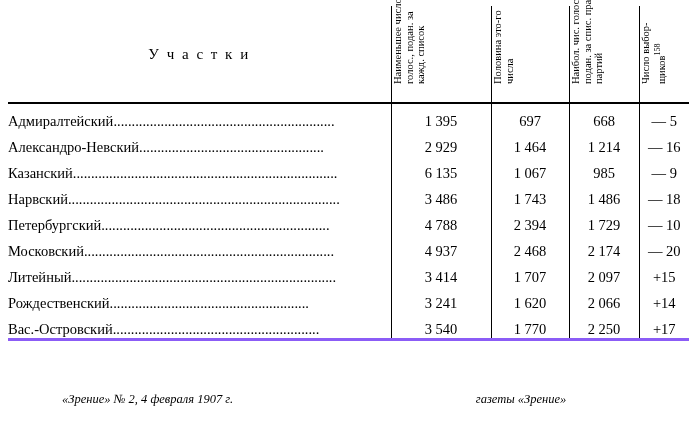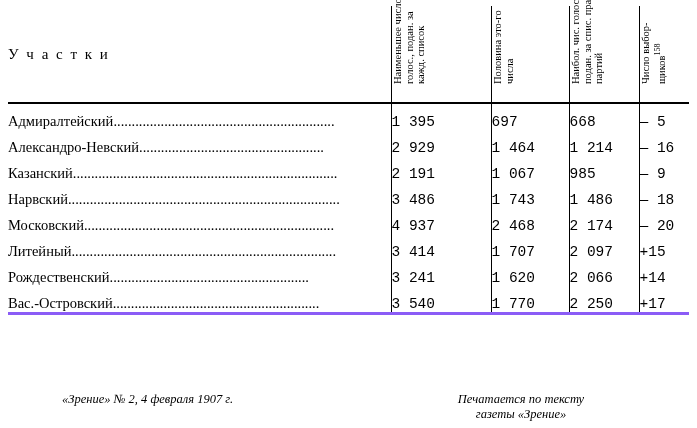--- a/index.html
+++ b/index.html
@@ -38,21 +38,21 @@
     font-weight: normal;
   }
 
   
   .hdr-row td {
     height: 96px;
     vertical-align: middle;
     border-bottom: 2px solid #000;
   }
   .hdr-main {
-    text-align: left;
+    text-align: center;
     font-size: 15px;
     letter-spacing: 2px;
   }
   .hdr-vert-cell {
     position: relative;
     border-left: 1px solid #000;
     height: 96px;
   }
   .vert-wrap {
     position: absolute;
@@ -77,24 +77,23 @@
     height: 26px;
     font-size: 14.5px;
   }
   .name-cell {
     padding-left: 4px;
     white-space: nowrap;
     overflow: hidden;
     vertical-align: middle;
   }
   .num-cell {
-    text-align: left;
+    text-align: center;
     vertical-align: middle;
     border-left: 1px solid #000;
-    font-family: Liberation Mono, monospace;
   }
   .dots {
     letter-spacing: 0px;
   }
 
   .tbl .last-row td {
     border-bottom: 3px solid #8b5cf6;
   }
 
   
@@ -173,31 +172,38 @@
       </tr>
       <tr class="body-row">
         <td class="name-cell"><span>Александро-Невский</span><span class="dots">...................................................</span></td>
         <td class="num-cell">2 929</td>
         <td class="num-cell">1 464</td>
         <td class="num-cell">1 214</td>
         <td class="num-cell">— 16</td>
       </tr>
       <tr class="body-row">
         <td class="name-cell"><span>Казанский</span><span class="dots">.........................................................................</span></td>
-        <td class="num-cell">2 191</td>
+        <td class="num-cell">6 135</td>
         <td class="num-cell">1 067</td>
         <td class="num-cell">985</td>
         <td class="num-cell">— 9</td>
       </tr>
       <tr class="body-row">
         <td class="name-cell"><span>Нарвский</span><span class="dots">...........................................................................</span></td>
         <td class="num-cell">3 486</td>
         <td class="num-cell">1 743</td>
         <td class="num-cell">1 486</td>
         <td class="num-cell">— 18</td>
+      </tr>
+      <tr class="body-row">
+        <td class="name-cell"><span>Петербургский</span><span class="dots">...............................................................</span></td>
+        <td class="num-cell">4 788</td>
+        <td class="num-cell">2 394</td>
+        <td class="num-cell">1 729</td>
+        <td class="num-cell">— 10</td>
       </tr>
       <tr class="body-row">
         <td class="name-cell"><span>Московский</span><span class="dots">.....................................................................</span></td>
         <td class="num-cell">4 937</td>
         <td class="num-cell">2 468</td>
         <td class="num-cell">2 174</td>
         <td class="num-cell">— 20</td>
       </tr>
       <tr class="body-row">
         <td class="name-cell"><span>Литейный</span><span class="dots">.........................................................................</span></td>
@@ -219,18 +225,17 @@
         <td class="num-cell">1 770</td>
         <td class="num-cell">2 250</td>
         <td class="num-cell">+17</td>
       </tr>
     </tbody>
   </table>
 
   <div class="footer">
     <div class="foot-left">«Зрение» № 2, 4 февраля 1907 г.</div>
     <div class="foot-right">
-      <div>Печатается по тексту</div>
       <div>газеты «Зрение»</div>
     </div>
   </div>
 
 </div>
 
 </body></html>

